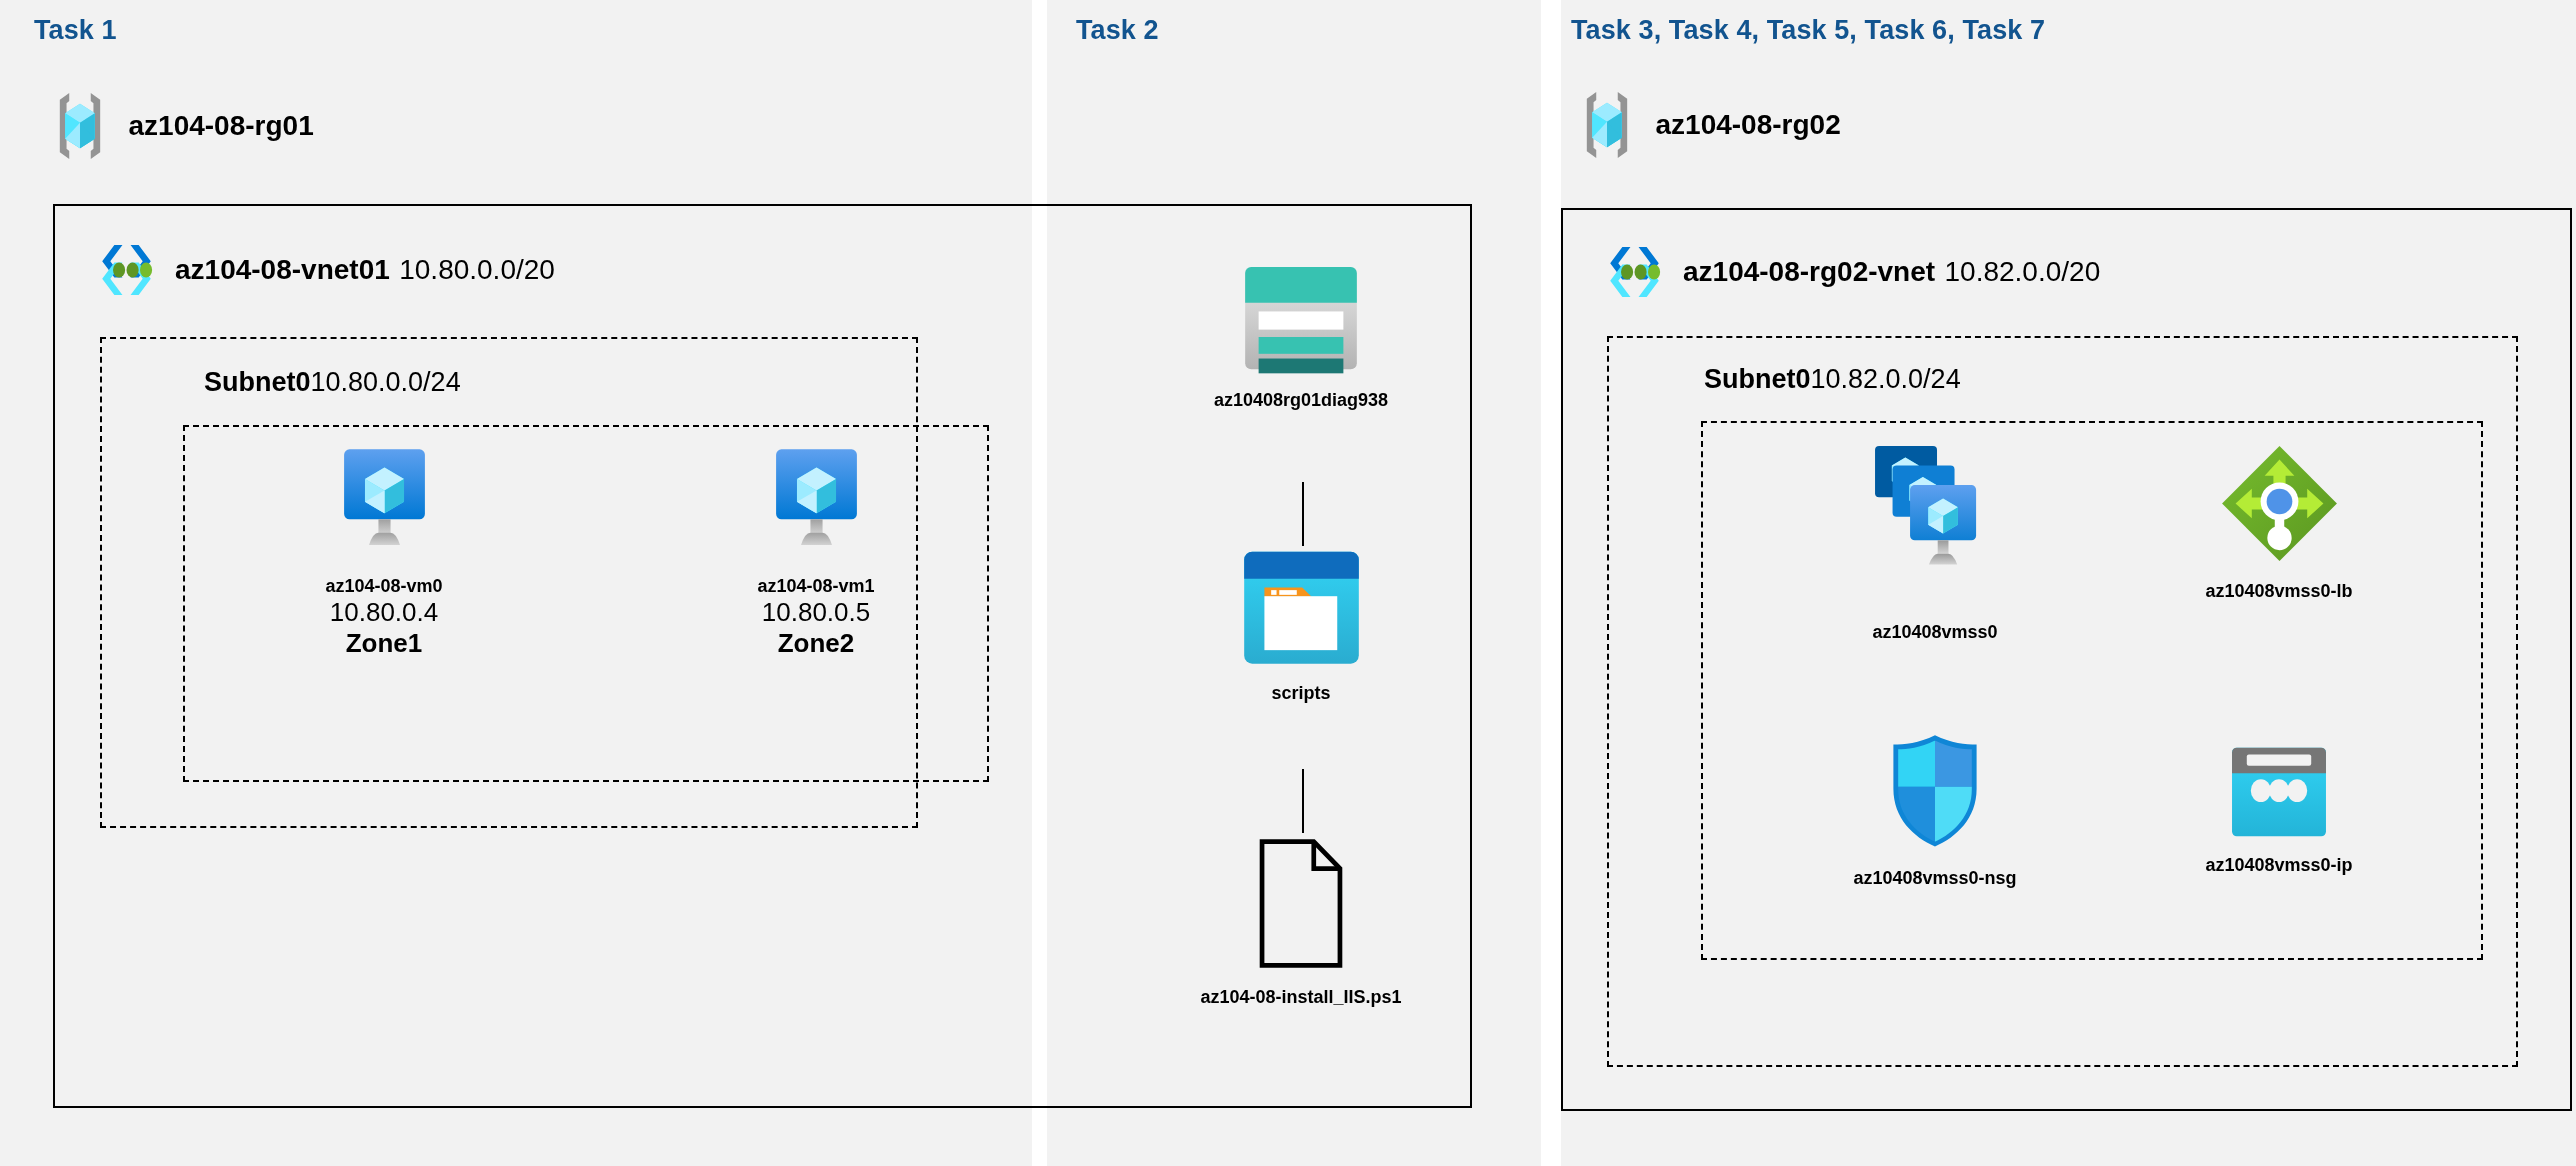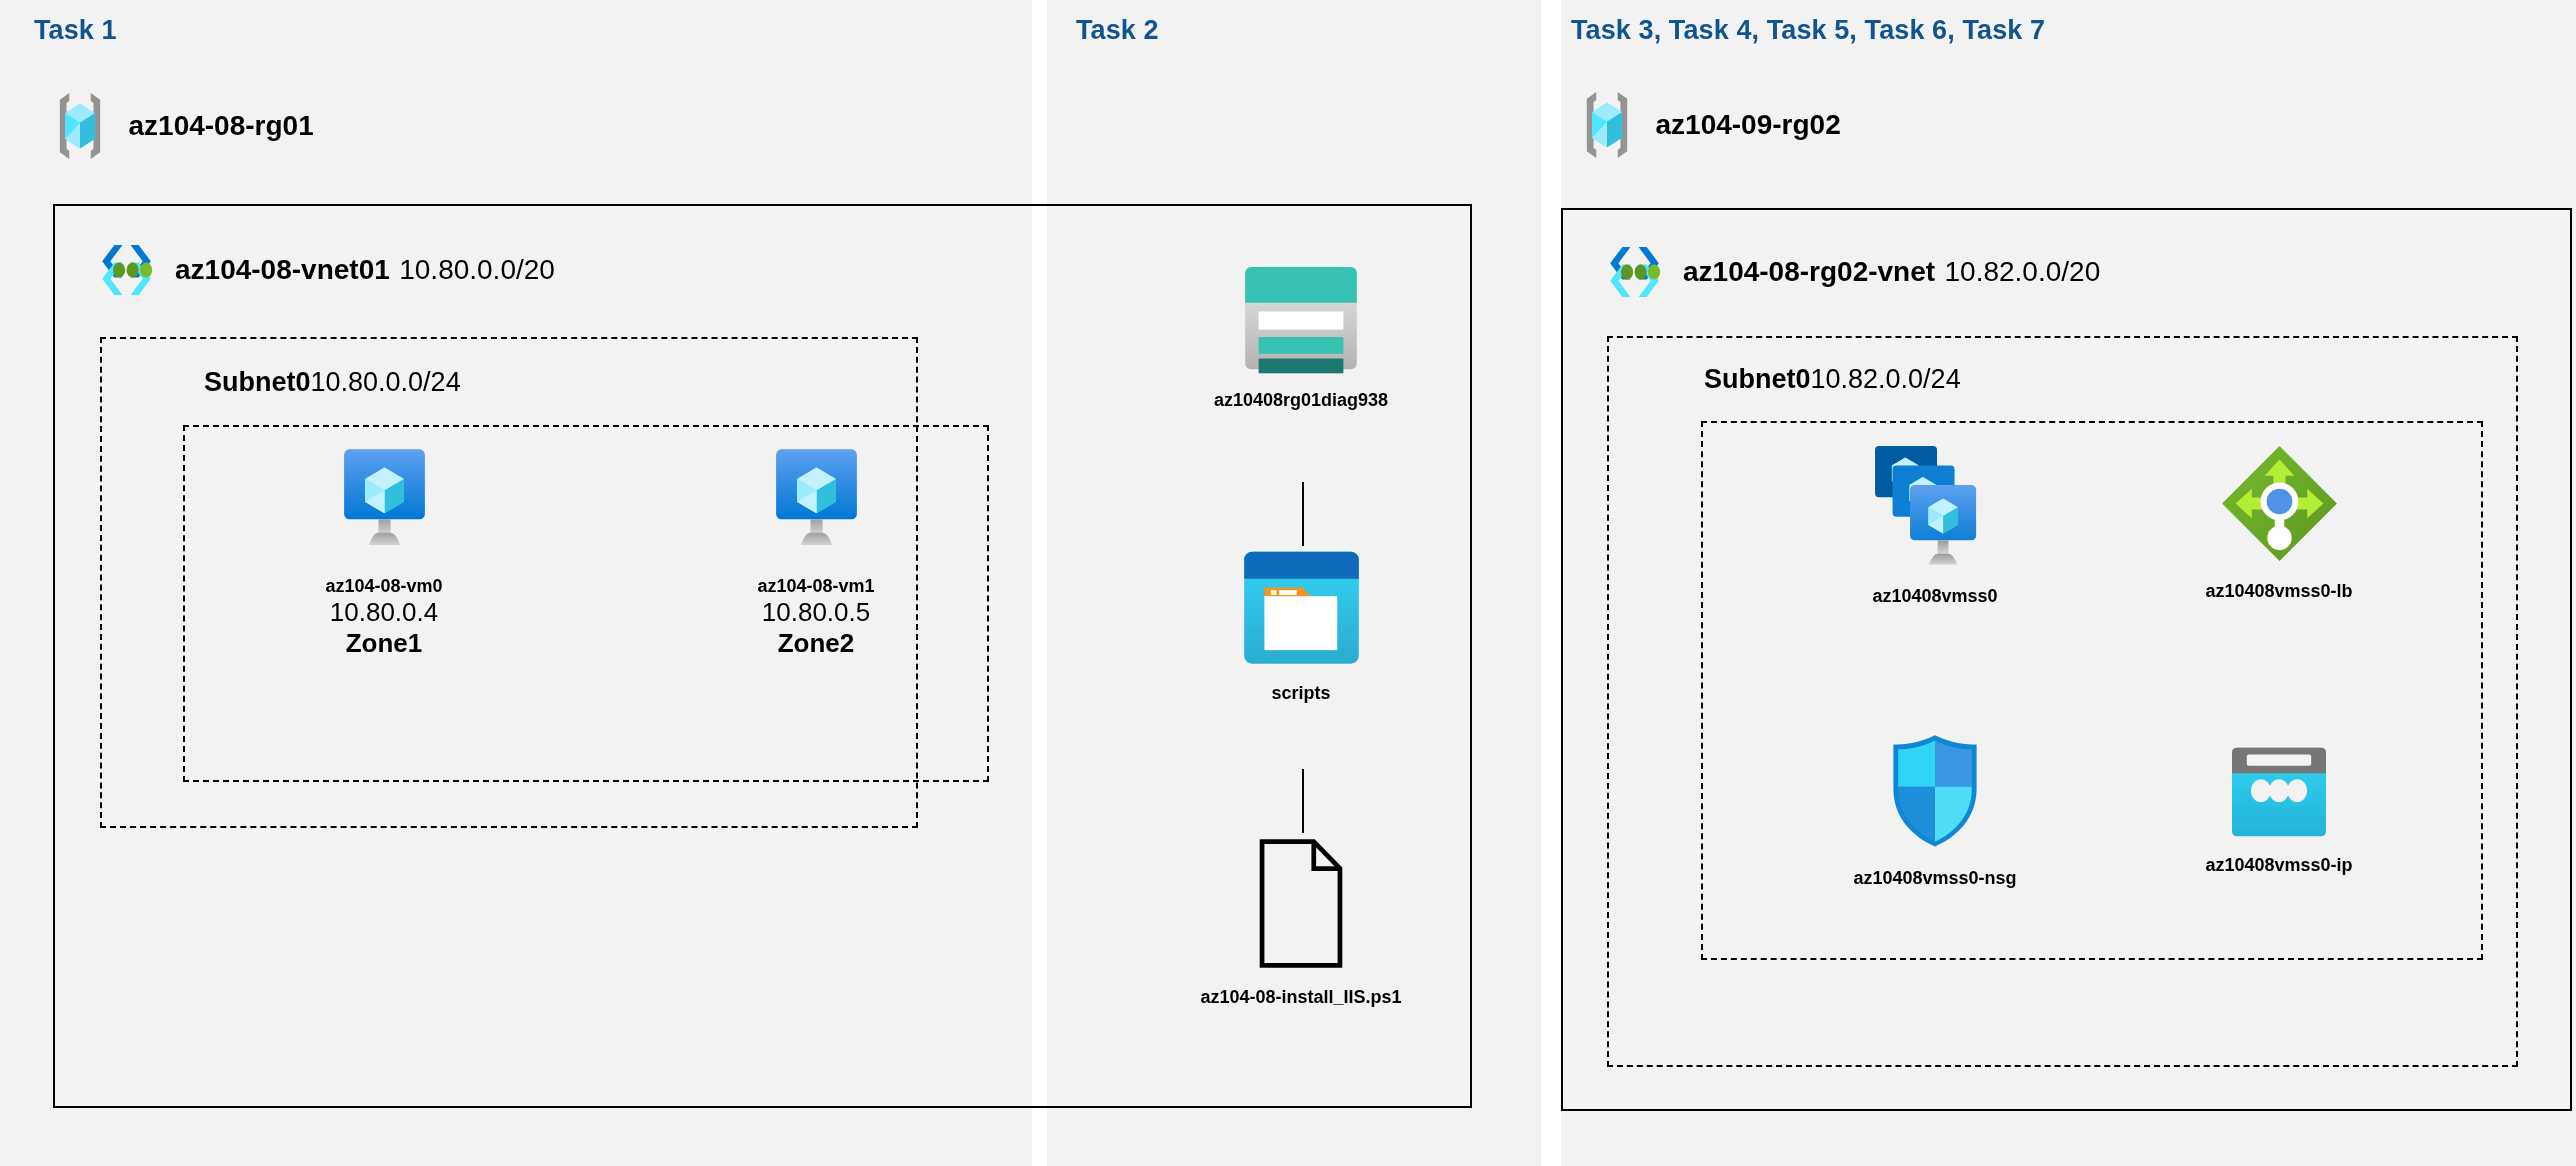--- a/index.html
+++ b/index.html
@@ -202,21 +202,21 @@
         <path d="M30 6 L16 16 L16 94 L30 104 L30 92 L26 89 L26 21 L30 18 Z" fill="#949494"></path>
         <path d="M62 6 L76 16 L76 94 L62 104 L62 92 L66 89 L66 21 L62 18 Z" fill="#949494"></path>
         <polygon points="46,22 68,36 68,74 46,88 24,74 24,36" fill="#50e6ff"></polygon>
         <polygon points="46,22 68,36 46,50 24,36" fill="#9cebff"></polygon>
         <polygon points="46,50 68,36 68,74 46,88" fill="#32bedd"></polygon>
         <polygon points="46,50 68,74 46,88" fill="#32bedd"></polygon>
         <polygon points="24,36 46,50 46,88 24,74" fill="#50e6ff"></polygon>
         <polygon points="24,74 46,50 46,88" fill="#9cebff"></polygon>
       </svg>
     </span>
-    <span class="rg-name">az104-09-rg02</span>
+    <span class="rg-name">az104-08-rg02</span>
   </div>
 
   <div class="solidbox" style="left:1561px;top:208px;width:1011px;height:903px;"></div>
 
   <div class="vnet-row" style="left:1602px;top:243px;">
     <span>
       <svg width="65" height="58" viewBox="0 0 96 86">
         <path d="M30 6 L12 30 L30 54 L42 54 L24 30 L42 6 Z" fill="#0078d4"></path>
         <path d="M30 32 L12 56 L30 80 L42 80 L24 56 L42 32 Z" fill="#50e6ff"></path>
         <path d="M66 6 L84 30 L66 54 L54 54 L72 30 L54 6 Z" fill="#0078d4"></path>
@@ -231,21 +231,21 @@
     </span>
   </div>
 
   <div class="dashbox" style="left:1607px;top:336px;width:911px;height:731px;"></div>
   <div class="subnet-row" style="left:1704px;top:364px;">
     <span class="subnet-name">Subnet0</span><span class="subnet-cidr">10.82.0.0/24</span>
   </div>
 
   <div class="dashbox" style="left:1701px;top:421px;width:782px;height:539px;"></div>
 
-  <div class="node" style="left:1780px;top:442px;">
+  <div class="node" style="left:1780px;top:442px;gap:36px;">
     <span class="ico">
       <svg width="128" height="128" viewBox="0 0 190 190">
         <defs>
           <linearGradient id="vmssFront" x1="0" y1="0" x2="0" y2="1">
             <stop offset="0" stop-color="#5ea0ef"></stop>
               <stop offset="1" stop-color="#0f7fd4"></stop>
           </linearGradient>
           <linearGradient id="vmssStand" x1="0" y1="0" x2="0" y2="1">
             <stop offset="0" stop-color="#9a9a9a"></stop>
               <stop offset="1" stop-color="#d4d4d4"></stop>

